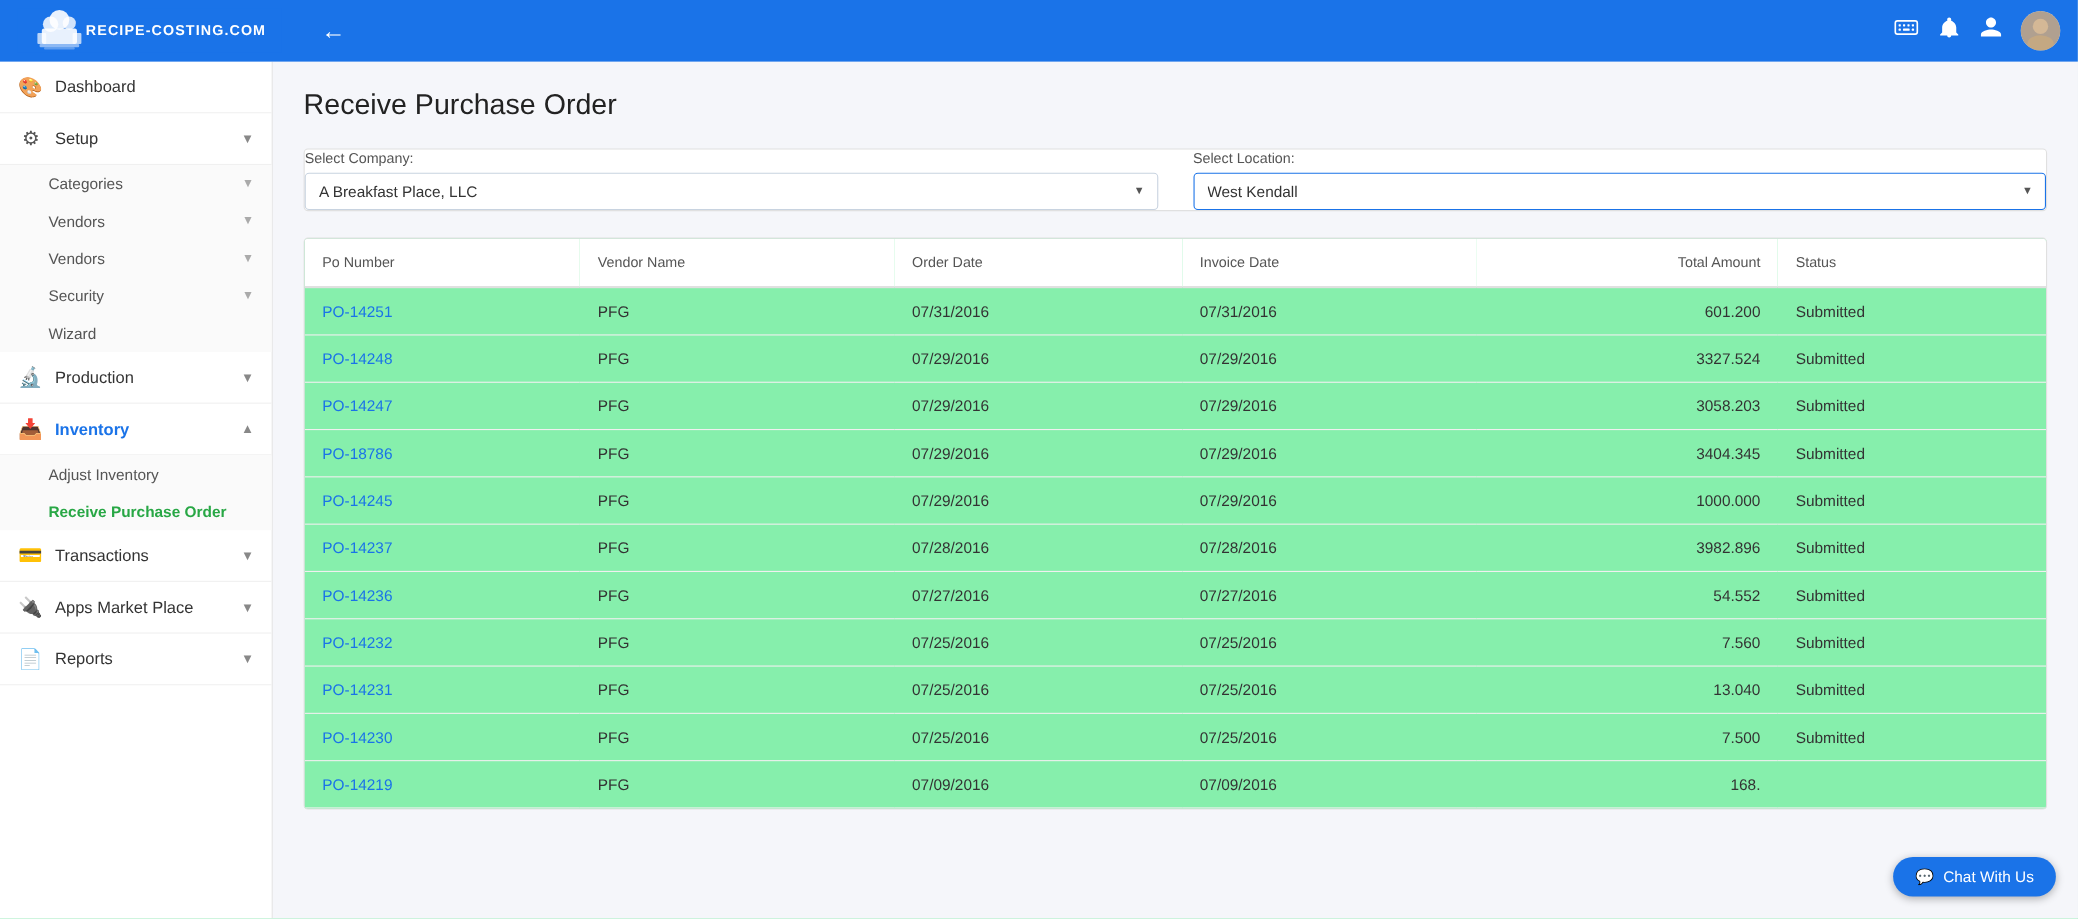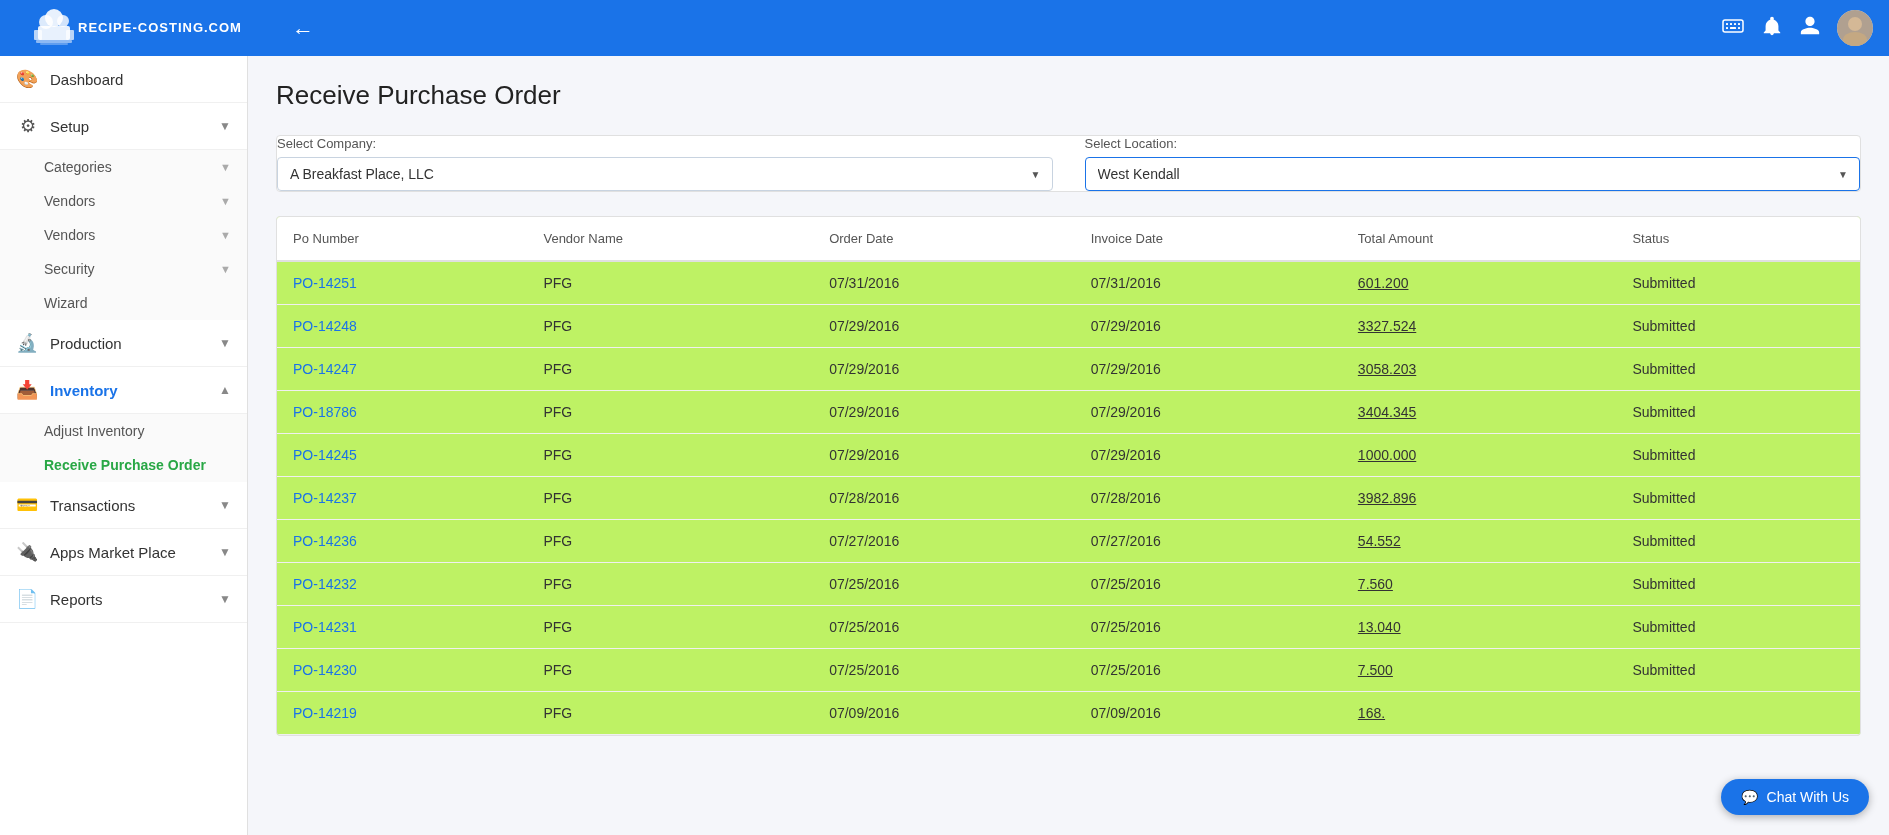--- a/index.html
+++ b/index.html
@@ -172,50 +172,50 @@
       font-size: 10px;
       color: #555;
       pointer-events: none;
     }
     .filter-group:last-child .filter-select {
       border-color: #1a73e8;
     }
 
     
     .table-container {
-      background: #bef264;
+      background: #86efac;
       border: 1px solid #e0e0e0;
       border-radius: 4px;
       overflow: hidden;
     }
     table {
       width: 100%;
       border-collapse: collapse;
     }
     thead tr {
       border-bottom: 2px solid #e0e0e0;
     }
     thead th {
       padding: 14px 16px;
       text-align: left;
       font-size: 13px;
       color: #555;
       font-weight: 500;
       background: #fff;
     }
-    thead th.right { text-align: left; }
+    thead th.right { text-align: right; }
     tbody tr {
       border-bottom: 1px solid #f0f0f0;
     }
     tbody td {
       padding: 13px 16px;
       font-size: 14px;
       color: #333;
     }
-    tbody td.right { text-align: left; text-decoration: underline; }
+    tbody td.right { text-align: right; }
     tbody td.link { color: #1a73e8; cursor: pointer; }
 
     
     .chat-btn {
       position: fixed;
       bottom: 20px;
       right: 20px;
       background: #1a73e8;
       color: white;
       border-radius: 24px;

